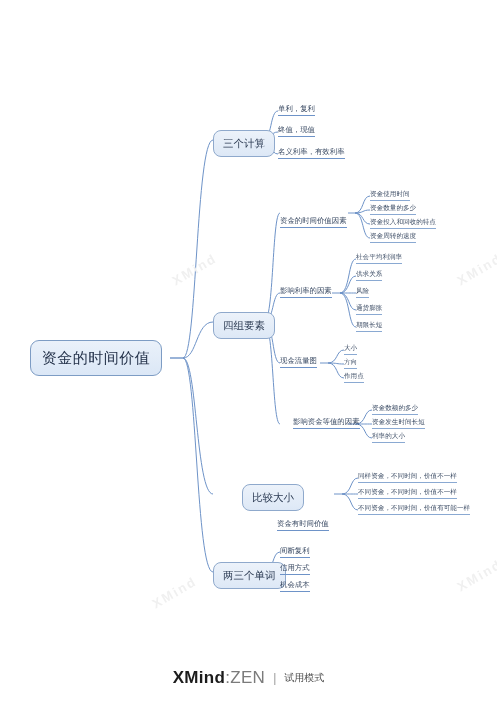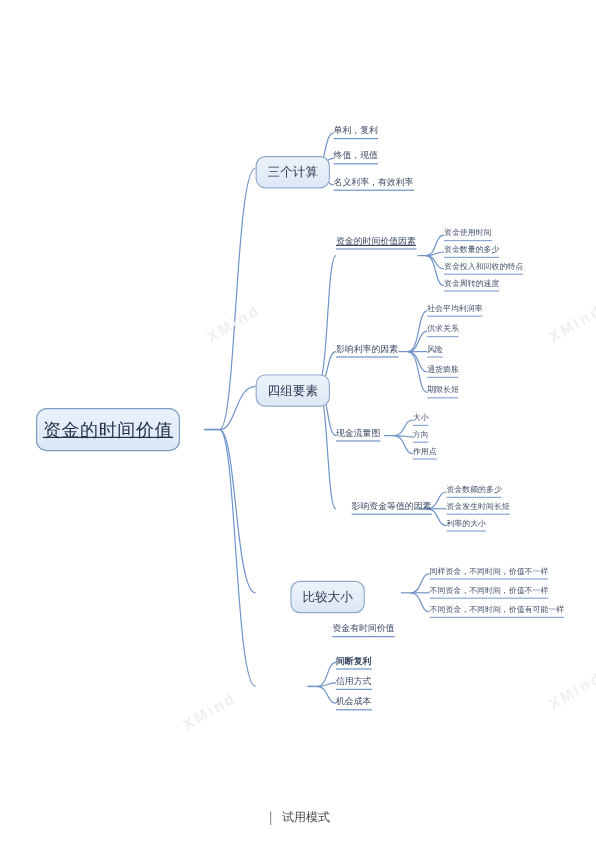--- a/index.html
+++ b/index.html
@@ -9,30 +9,29 @@
     font-family:"Liberation Sans","DejaVu Sans",sans-serif;
     overflow:hidden;position:relative;
   }
   #canvas{position:absolute;left:0;top:0;width:497px;height:702px;}
   #svg-links{position:absolute;left:0;top:0;width:497px;height:702px;pointer-events:none;}
 
   
   .node{position:absolute;white-space:nowrap;}
 
   .root{
-    left:30px;top:340px;width:120px;height:36px;
+    left:30px;top:340px;width:132px;height:36px;
     box-sizing:border-box;
     border:1.4px solid #7d9cc4;
     border-radius:9px;
     background:linear-gradient(180deg,#eaf1fa 0%,#dbe7f6 100%);
     color:#24324a;
     font-size:15px;
     display:flex;align-items:center;justify-content:center;
     letter-spacing:.5px;
-    text-decoration:underline;
   }
 
   .main-node{
     box-sizing:border-box;
     border:1.1px solid #8fa9cc;
     border-radius:8px;
     background:linear-gradient(180deg,#ecf2fa 0%,#dde8f6 100%);
     color:#2b3a52;
     font-size:10.5px;
     height:27px;
@@ -151,21 +150,21 @@
 
   <div class="node root">资金的时间价值</div>
 
   <div class="node main-node" style="left:213px;top:130px;">三个计算</div>
   <div class="node sub-node" style="left:278px;top:103px;">单利，复利</div>
   <div class="node sub-node" style="left:278px;top:124px;">终值，现值</div>
   <div class="node sub-node" style="left:278px;top:146px;">名义利率，有效利率</div>
 
   <div class="node main-node" style="left:213px;top:312px;">四组要素</div>
 
-  <div class="node sub-node" style="left:280px;top:195px;text-decoration:underline;">资金的时间价值因素</div>
+  <div class="node sub-node" style="left:280px;top:215px;">资金的时间价值因素</div>
   <div class="node leaf-node" style="left:370px;top:189px;">资金使用时间</div>
   <div class="node leaf-node" style="left:370px;top:203px;">资金数量的多少</div>
   <div class="node leaf-node" style="left:370px;top:217px;">资金投入和回收的特点</div>
   <div class="node leaf-node" style="left:370px;top:231px;">资金周转的速度</div>
 
   <div class="node sub-node" style="left:280px;top:285px;">影响利率的因素</div>
   <div class="node leaf-node" style="left:356px;top:252px;">社会平均利润率</div>
   <div class="node leaf-node" style="left:356px;top:269px;">供求关系</div>
   <div class="node leaf-node" style="left:356px;top:286px;">风险</div>
   <div class="node leaf-node" style="left:356px;top:303px;">通货膨胀</div>
@@ -180,22 +179,24 @@
   <div class="node leaf-node" style="left:372px;top:403px;">资金数额的多少</div>
   <div class="node leaf-node" style="left:372px;top:417px;">资金发生时间长短</div>
   <div class="node leaf-node" style="left:372px;top:431px;">利率的大小</div>
 
   <div class="node main-node" style="left:213px;top:484px;margin-left:29px;">比较大小</div>
   <div class="node sub-node" style="left:277px;top:486px;margin-top:32px;">资金有时间价值</div>
   <div class="node leaf-node" style="left:358px;top:471px;">同样资金，不同时间，价值不一样</div>
   <div class="node leaf-node" style="left:358px;top:487px;">不同资金，不同时间，价值不一样</div>
   <div class="node leaf-node" style="left:358px;top:503px;">不同资金，不同时间，价值有可能一样</div>
 
-  <div class="node sub-node" style="left:280px;top:545px;font-weight:bold;">间断复利</div>
+  <div class="node main-node" style="left:213px;top:562px;">两三个单词</div>
+  <div class="node sub-node" style="left:280px;top:545px;">间断复利</div>
   <div class="node sub-node" style="left:280px;top:562px;">信用方式</div>
   <div class="node sub-node" style="left:280px;top:579px;">机会成本</div>
 
 </div>
 
 <div class="footer">
+  <span class="brand"><span>XMind</span><span class="zen">:</span><span class="zen">ZEN</span></span>
   <span class="brand-sep">|</span>
   <span class="brand-mode">试用模式</span>
 </div>
 
 </body></html>

